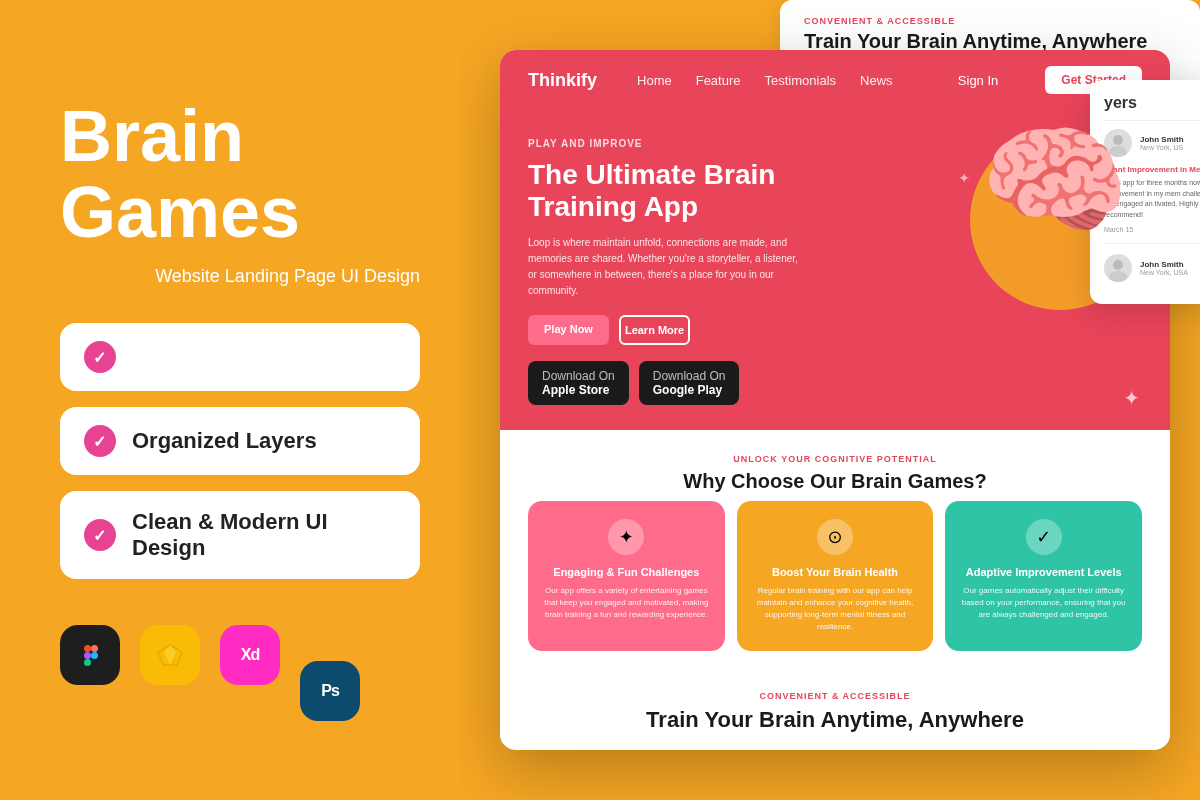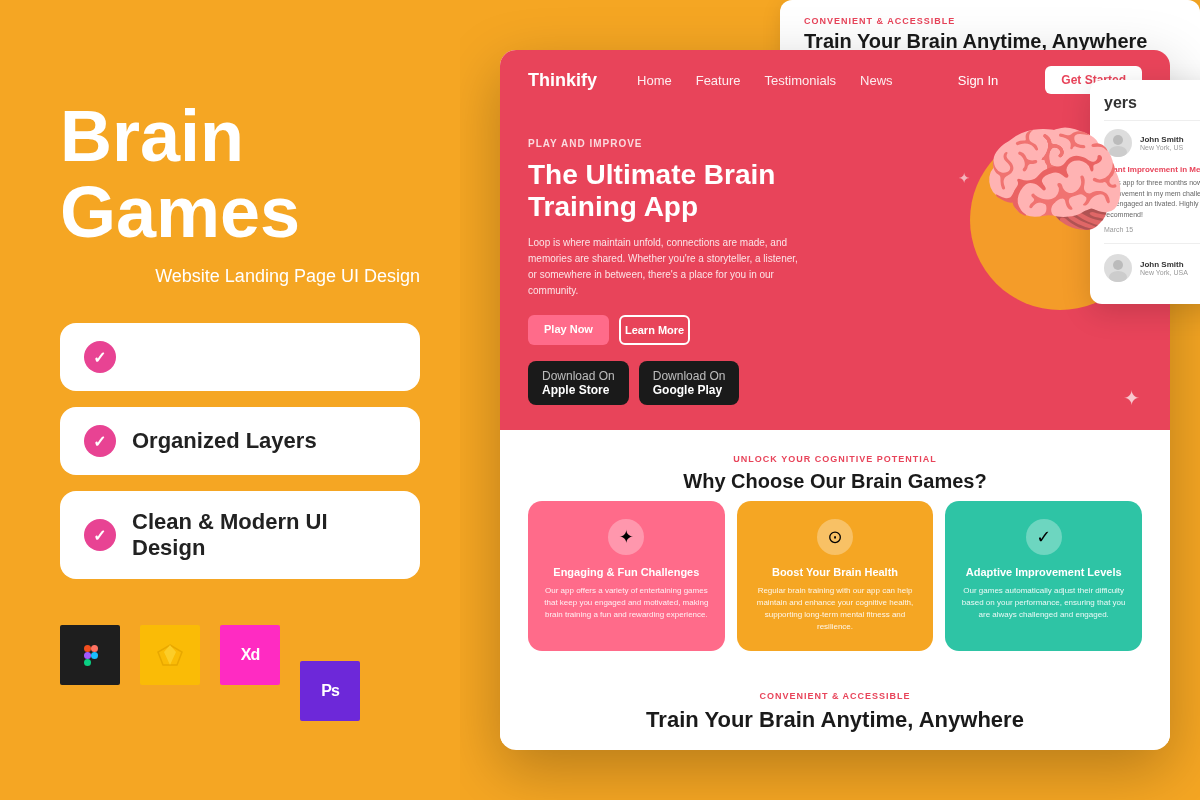--- a/index.html
+++ b/index.html
@@ -69,32 +69,32 @@
 
     .tool-icons {
       display: flex;
       gap: 20px;
       margin-top: 30px;
     }
 
     .tool-icon {
       width: 60px;
       height: 60px;
-      border-radius: 2px;
+      border-radius: 18px;
       display: flex;
       align-items: center;
       justify-content: center;
       font-size: 28px;
       font-weight: 700;
     }
 
     .figma-icon { background: #1e1e1e; color: white; }
     .sketch-icon { background: #FABB06; color: white; }
     .xd-icon { background: #FF2BC2; color: white; }
-    .ps-icon { background: #6d28d9; color: white; margin-top: 36px; }
+    .ps-icon { background: #0c4a6e; color: white; margin-top: 36px; }
 
     
     .right-panel {
       position: absolute;
       left: 460px;
       top: 0;
       width: 800px;
       height: 800px;
       overflow: hidden;
     }

